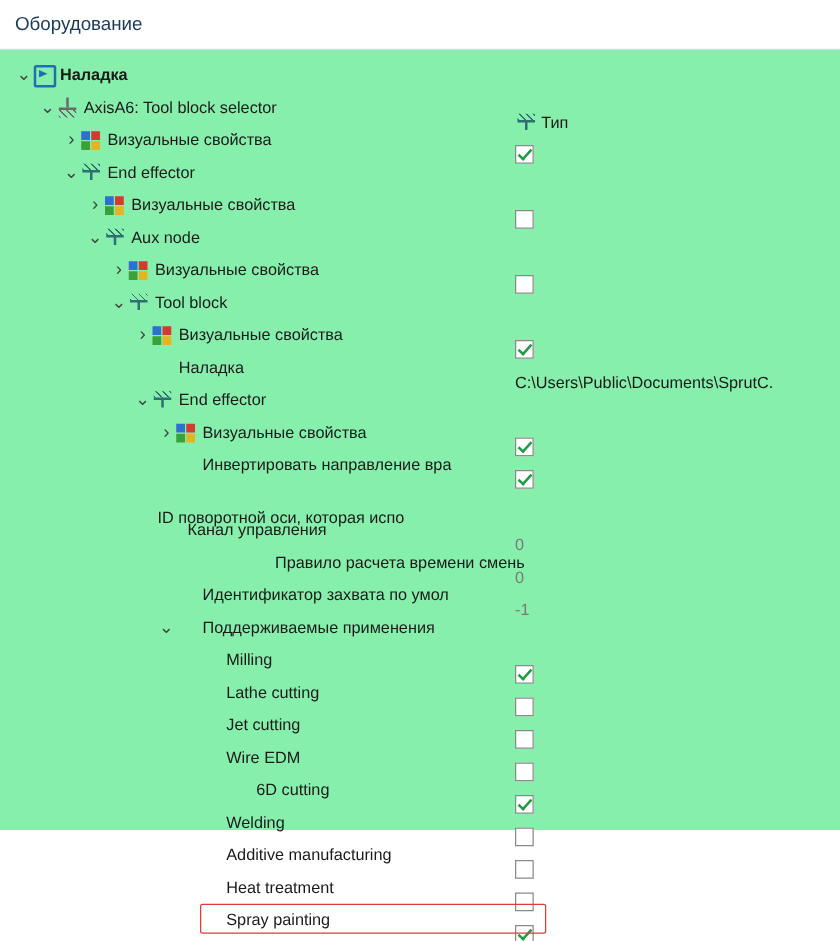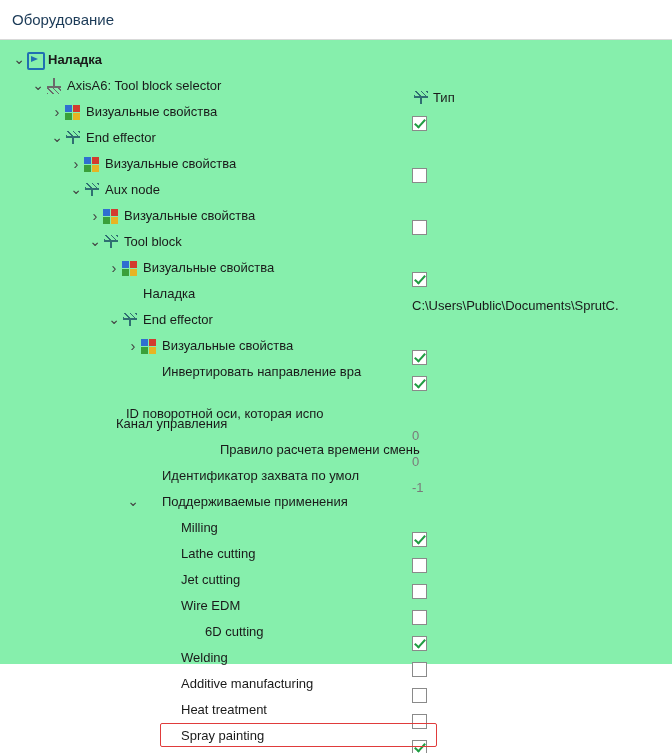--- a/index.html
+++ b/index.html
@@ -328,21 +328,21 @@
         </div>
       </div>
       <div class="row">
         <div class="left" style="padding-left: 126px; flex-direction: column;">
           <span class="twisty empty"></span>
           <span class="ico"></span>
           <span class="label">ID поворотной оси, которая испо</span>
         </div>
       </div>
       <div class="row">
-        <div class="left" style="padding-left: 80px;">
+        <div class="left" style="padding-left: 114px;">
           <span class="twisty empty"></span>
           <span class="ico"></span>
           <span class="label">Канал управления</span>
         </div>
         <div class="value num">
           <span>0</span>
         </div>
       </div>
       <div class="row">
         <div class="left" style="padding-left: 126px; gap: 29px;">

